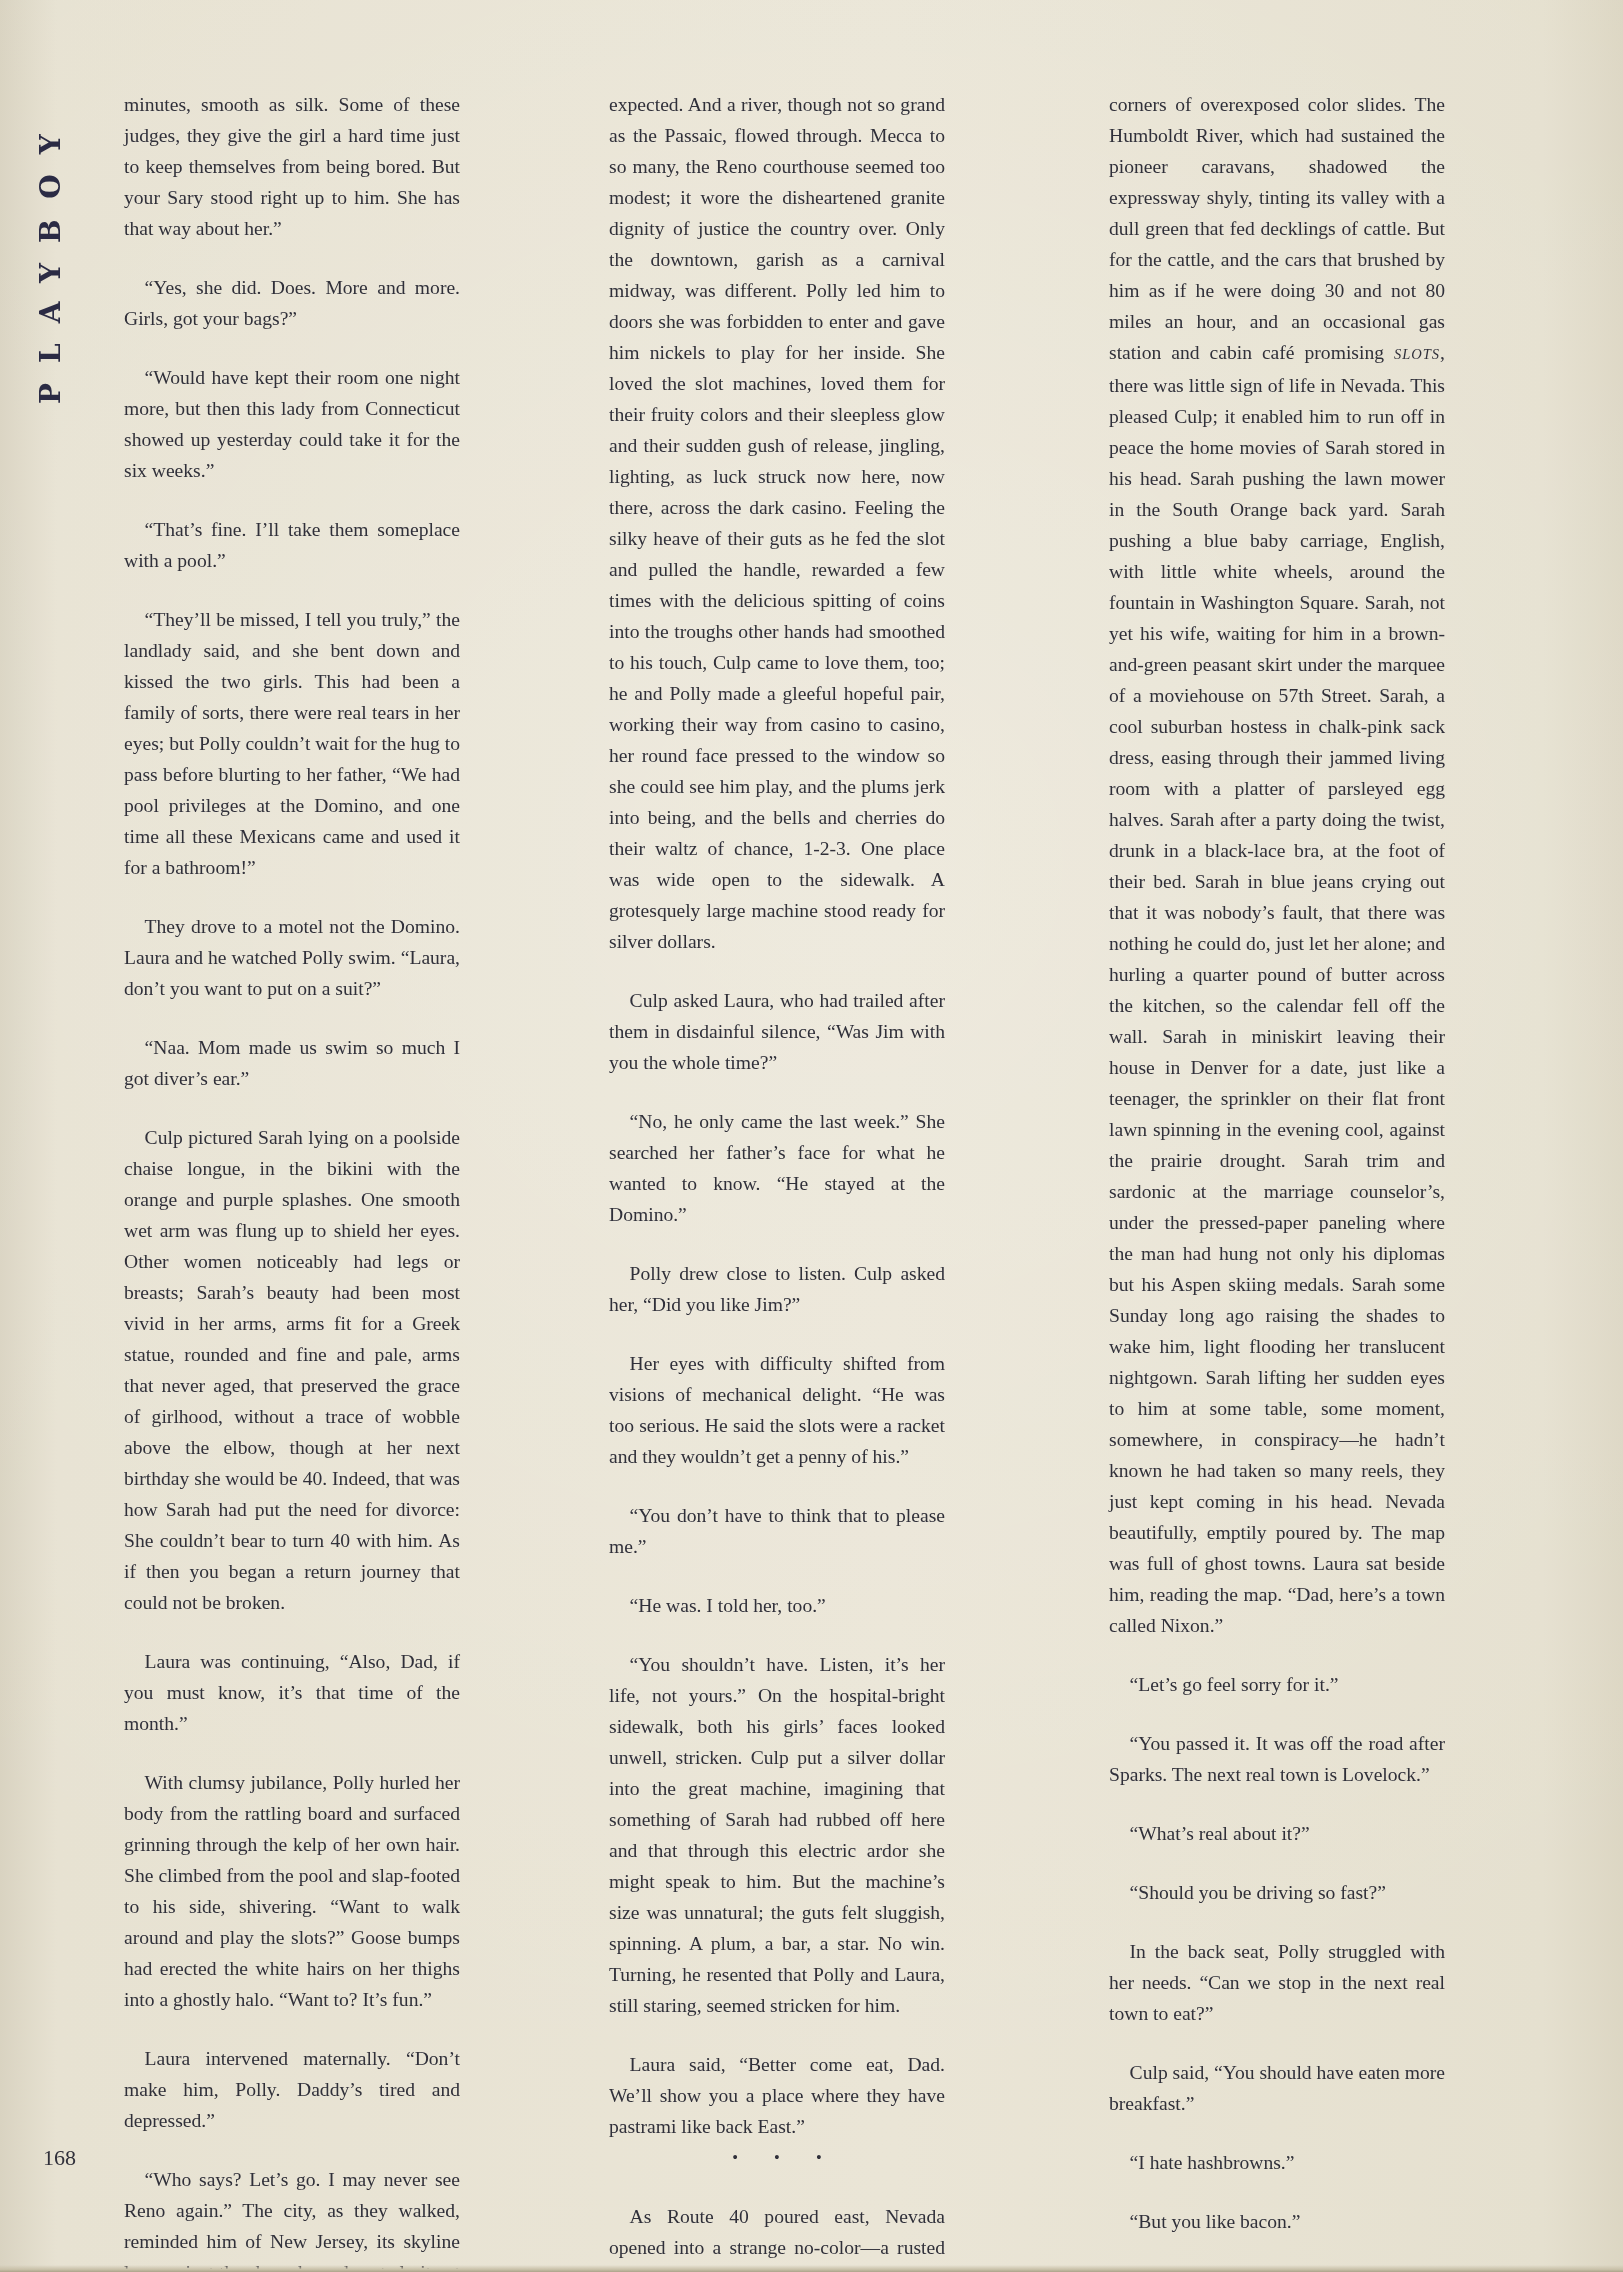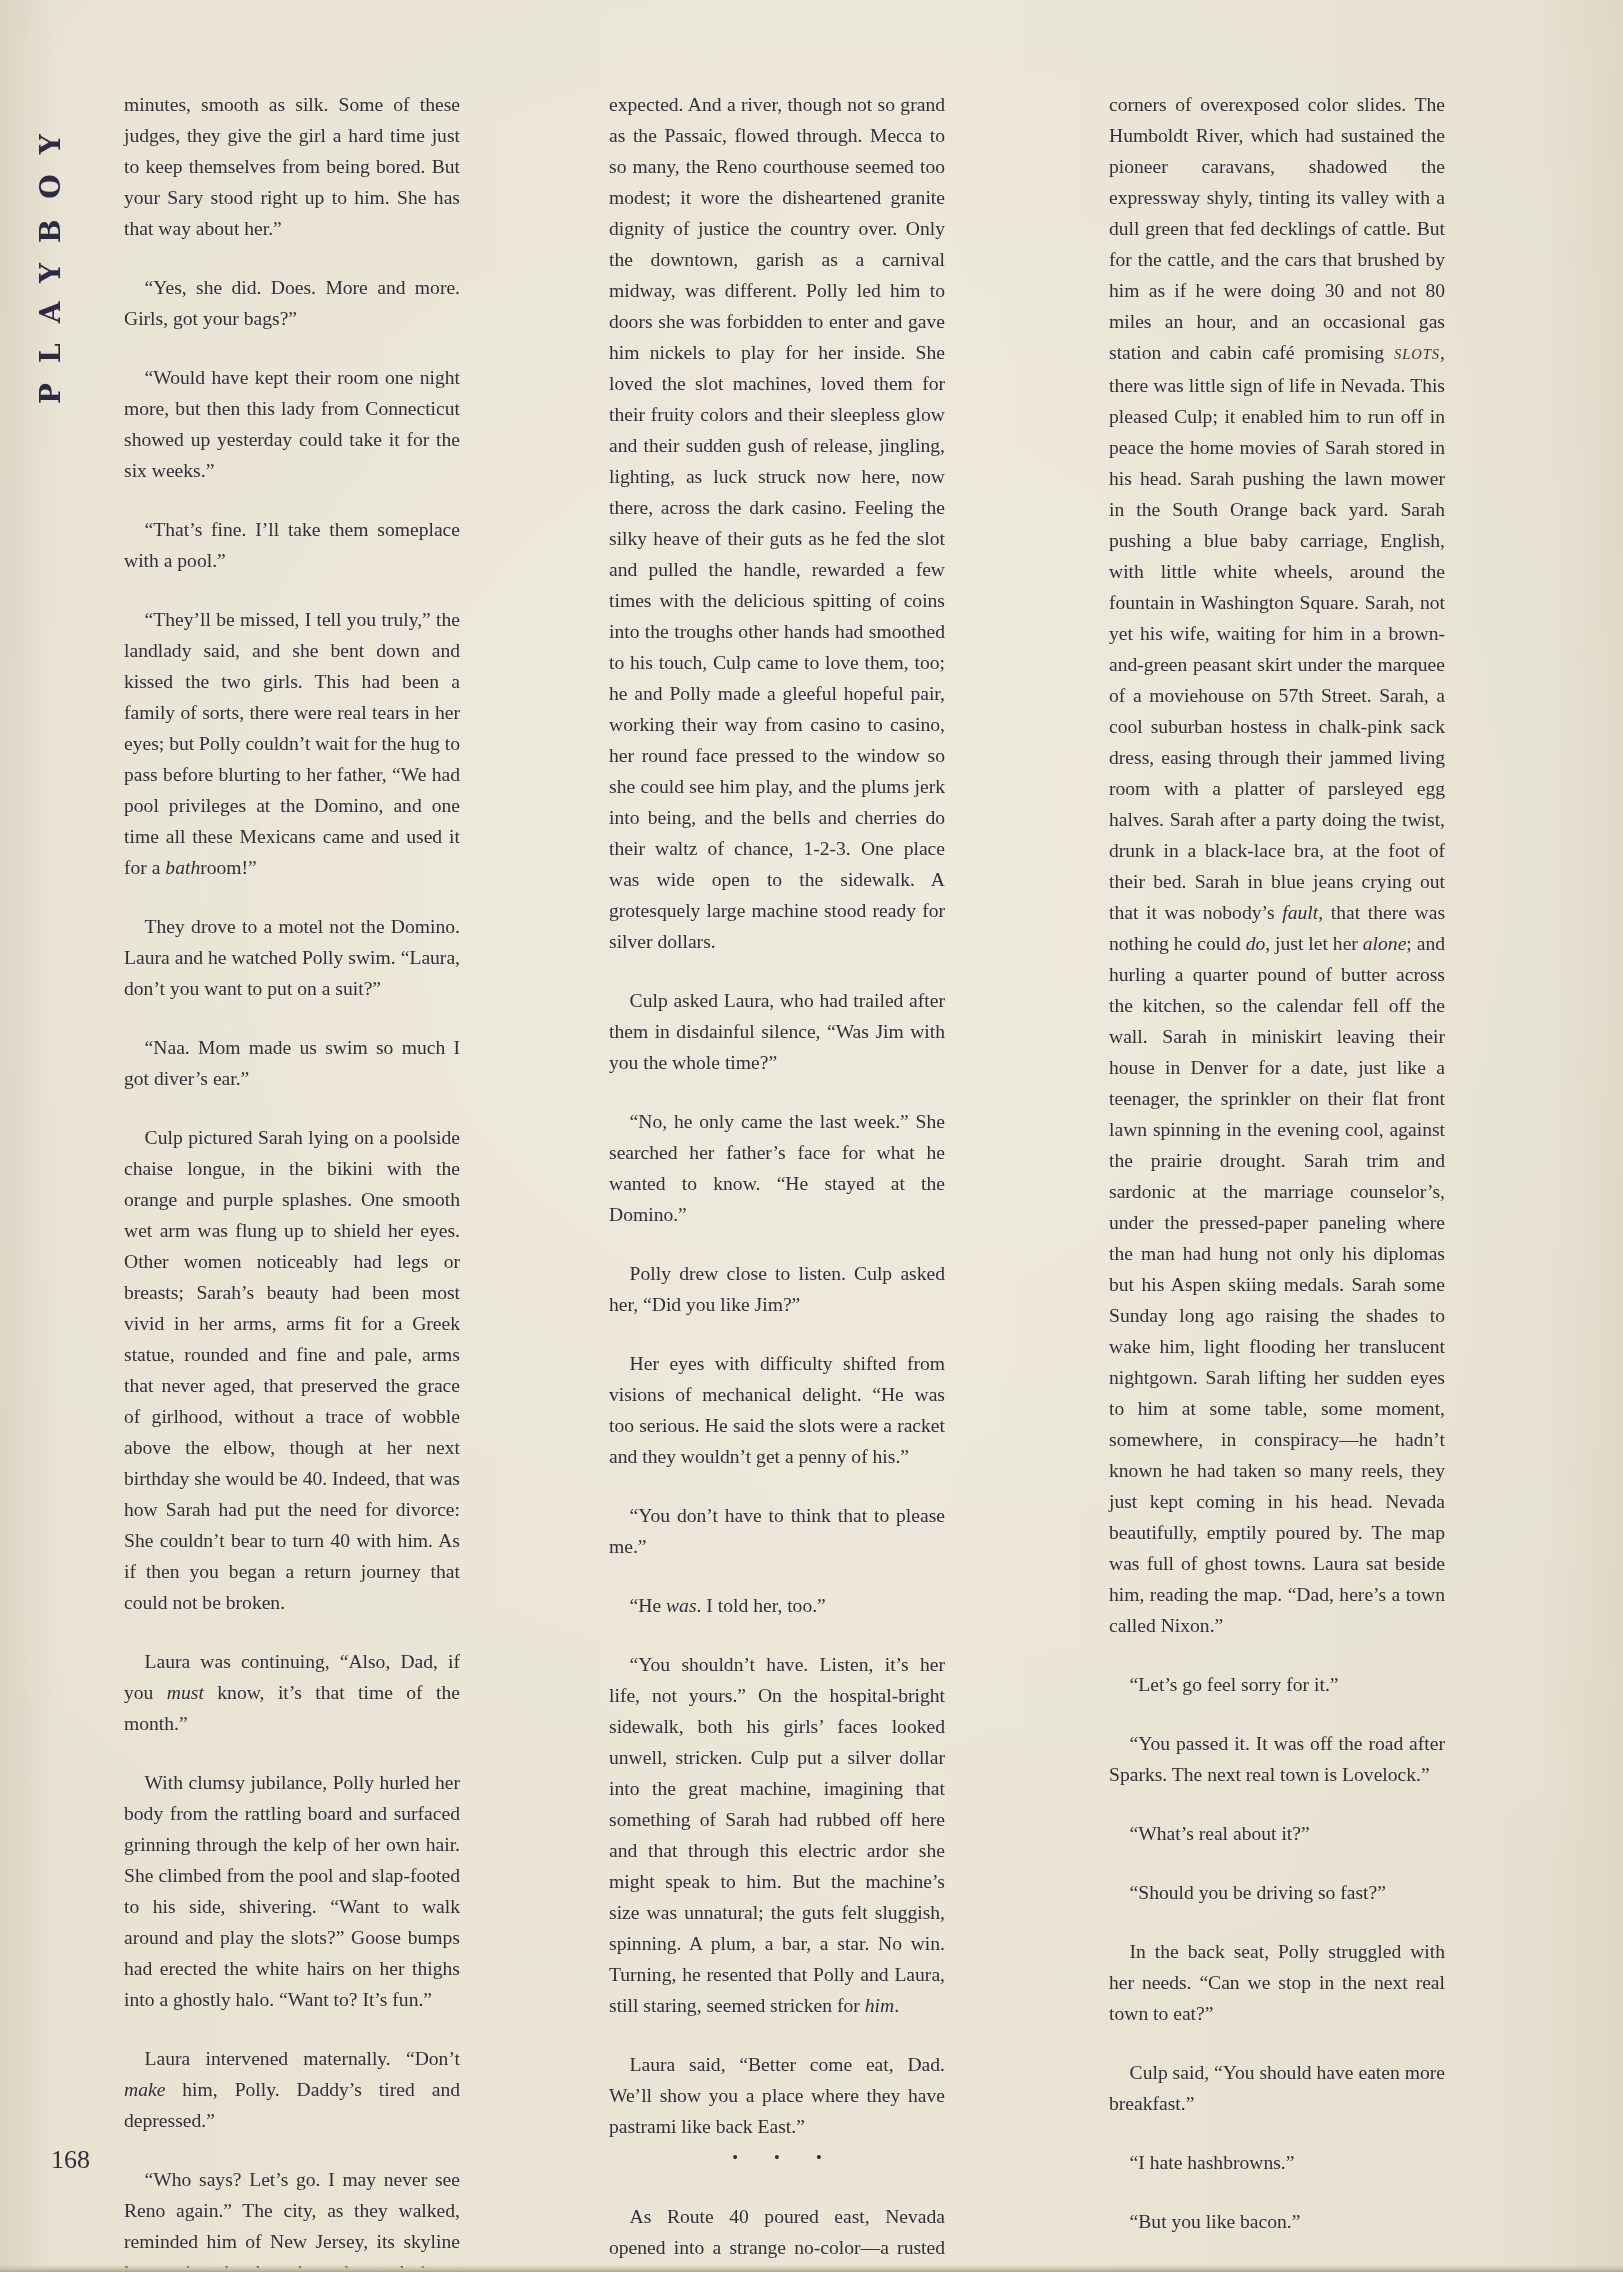--- a/index.html
+++ b/index.html
@@ -31,40 +31,40 @@
     transform-origin:0 0;
     font-family:"DejaVu Serif",serif;
     font-weight:bold;
     font-size:28px;
     letter-spacing:20px;
     color:var(--spine);
     white-space:nowrap;
   }
   .pageno{
     position:absolute;
-    left:51px;top:2145px;
-    font-size:26px;
+    left:43px;top:2145px;
+    font-size:22px;
     color:var(--ink);
   }
   .col{
     position:absolute;
     top:89px;
     width:336px;
     font-size:19.6px;
     line-height:31px;
     text-align:justify;
     color:var(--ink);
   }
   .col-1{left:124px;}
   .col-2{left:609px;}
   .col-3{left:1109px;}
   .col p{margin:0;padding:0;}
   .col p.ind{text-indent:20.6px;margin-top:28px;}
   .col p.right{text-align:right;}
-  .it{font-style:italic;}
+  .it{}
   .sc{text-transform:uppercase;font-size:0.74em;letter-spacing:1px;font-style:italic;}
   .sep{
     text-align:center;
     word-spacing:32px;
     font-size:16.5px;
     letter-spacing:0;
   }
 </style>
 </head>
 <body>

